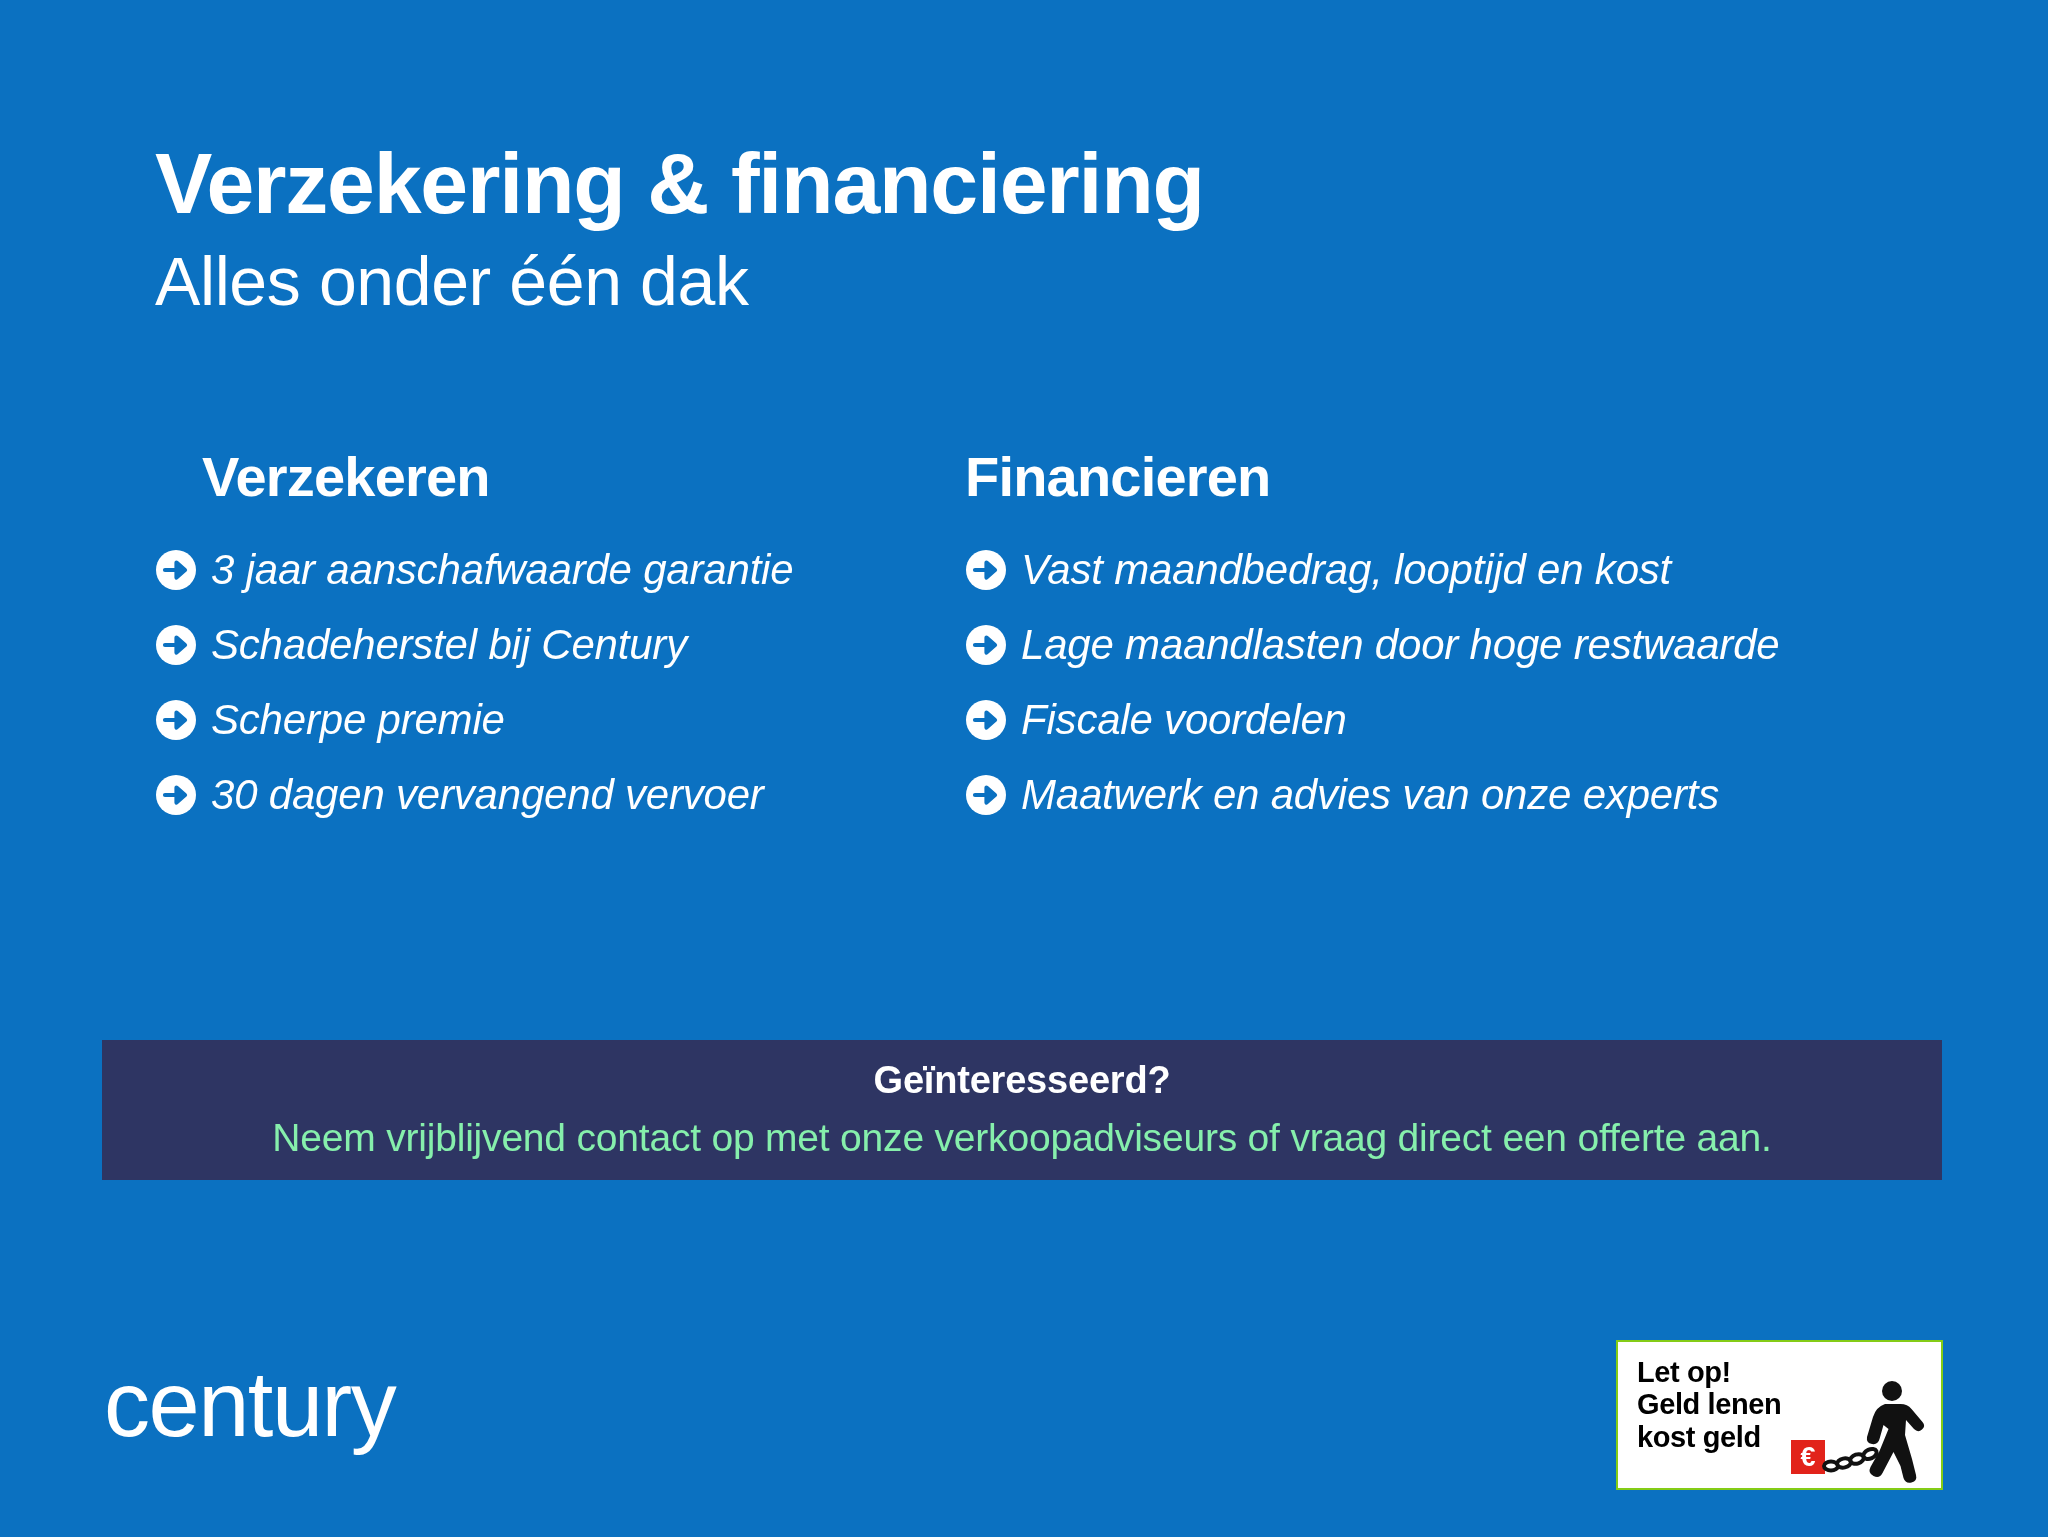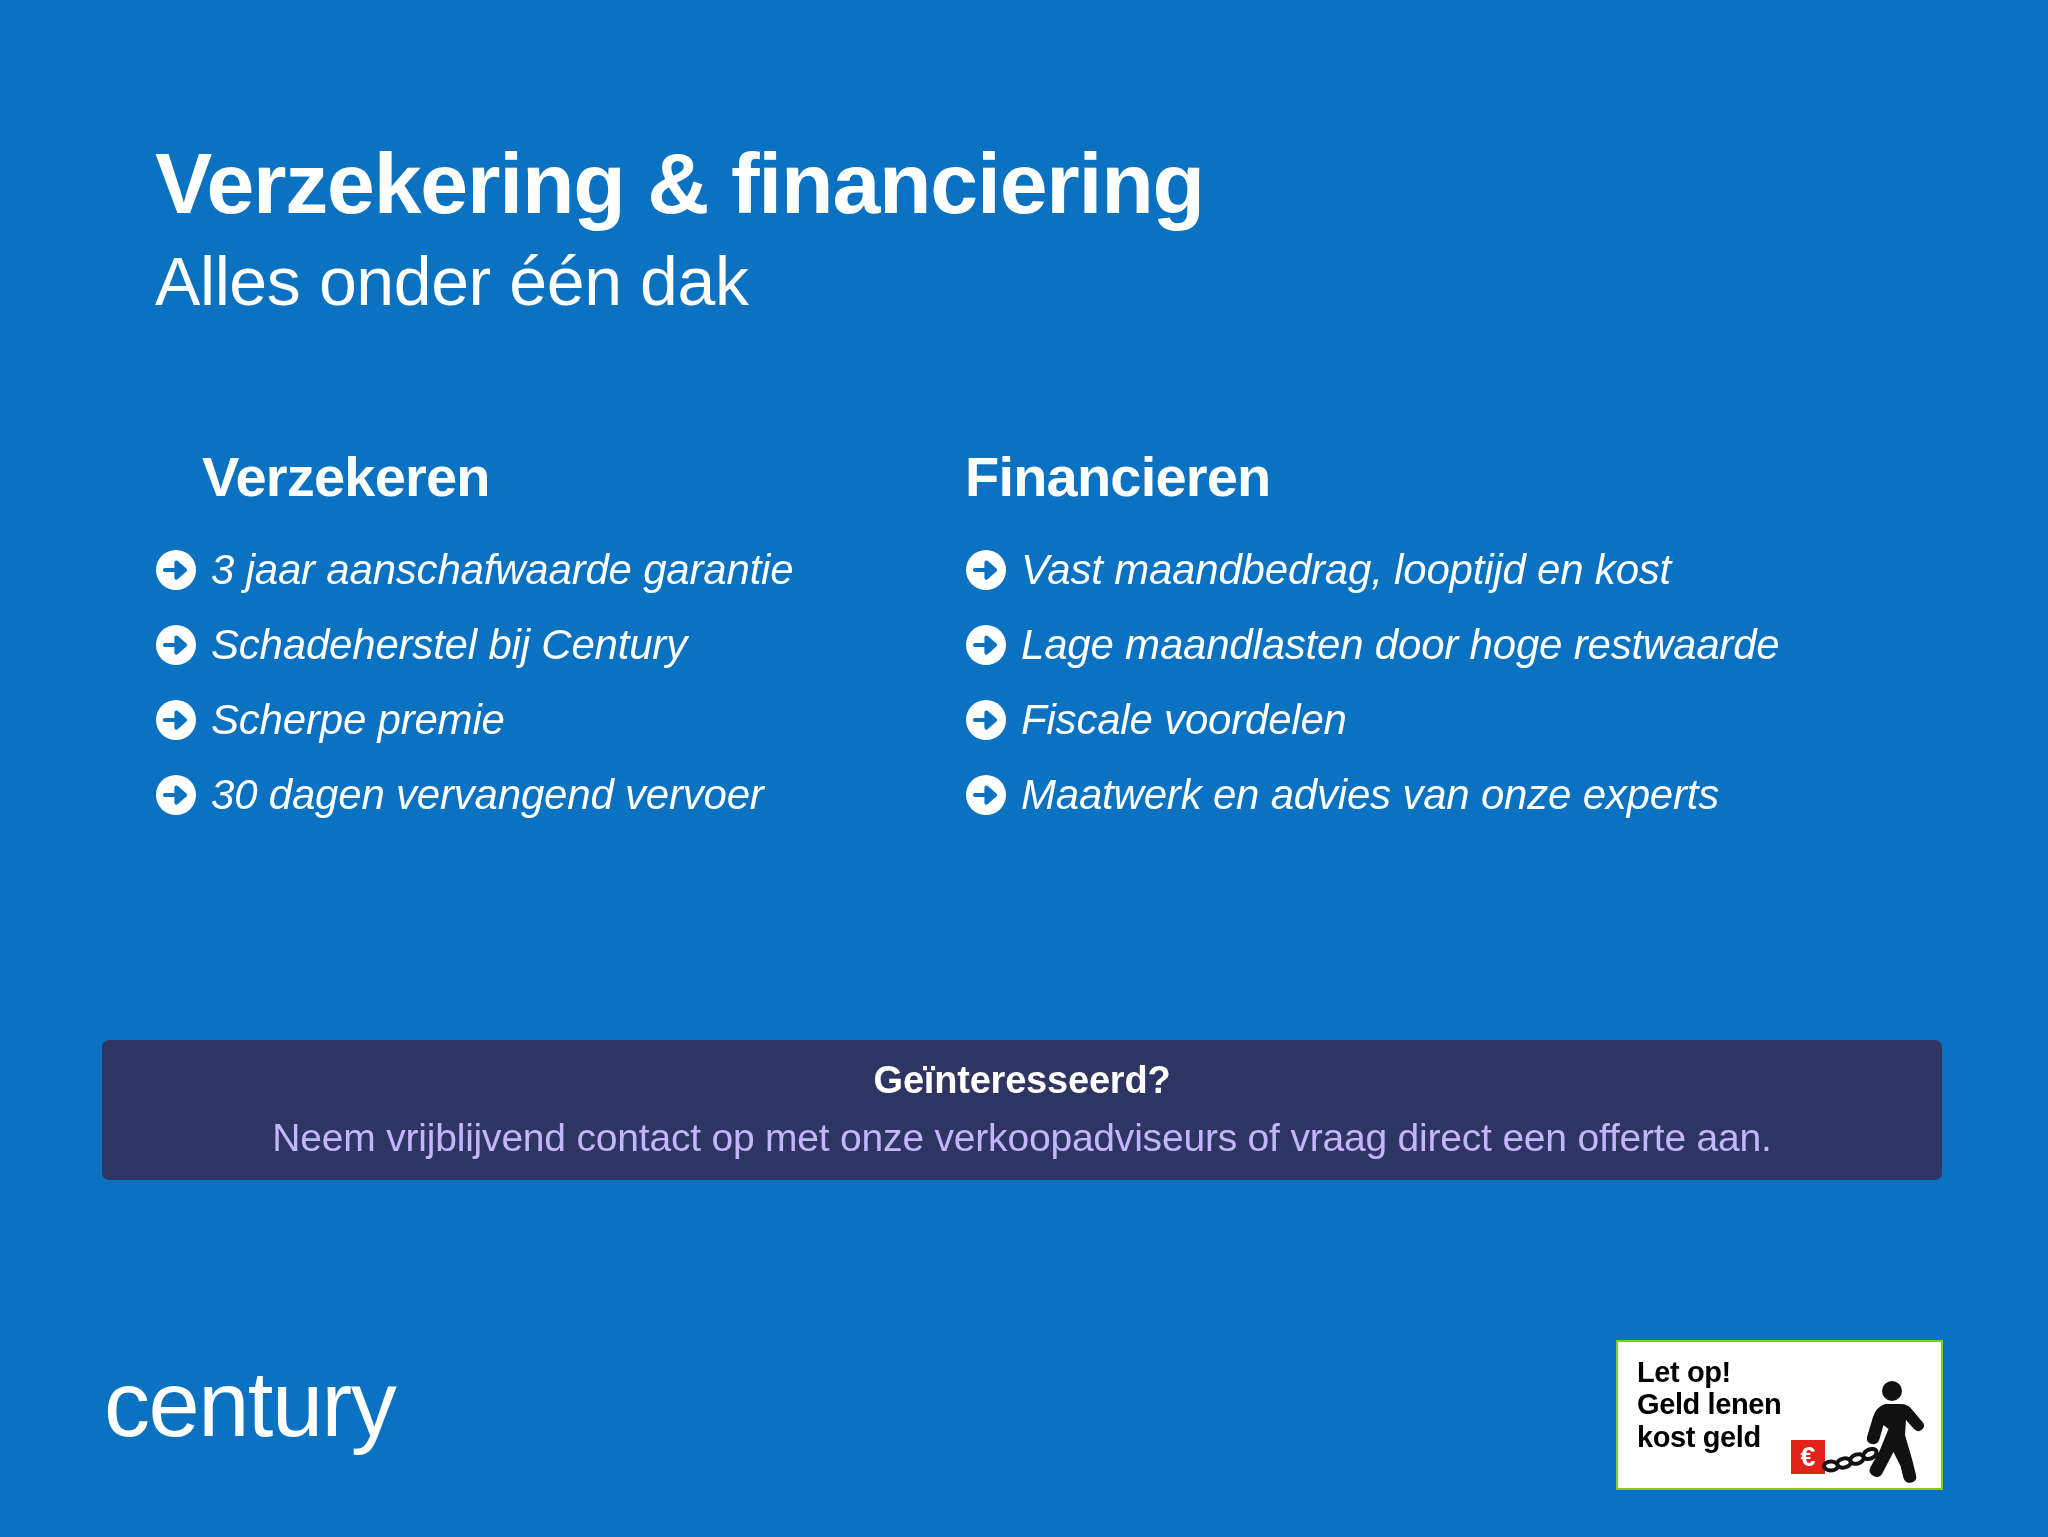--- a/index.html
+++ b/index.html
@@ -108,41 +108,41 @@
   }
 
   
   .cta {
     position: absolute;
     left: 102px;
     top: 1040px;
     width: 1840px;
     height: 140px;
     background: #2e3563;
-    border-radius: 7px;
+    border-radius: 0;
     box-sizing: border-box;
     display: flex;
     flex-direction: column;
     align-items: center;
     justify-content: center;
     padding: 0 30px;
   }
   .cta-title {
     font-size: 38px;
     font-weight: 700;
     color: #ffffff;
     letter-spacing: -0.2px;
     line-height: 1.2;
     margin: 0 0 12px 0;
     text-align: center;
   }
   .cta-text {
     font-size: 39px;
     font-weight: 300;
-    color: #c4b5fd;
+    color: #86efac;
     letter-spacing: -0.2px;
     line-height: 1.2;
     margin: 0;
     text-align: center;
     white-space: nowrap;
   }
 
   
   .logo {
     position: absolute;

